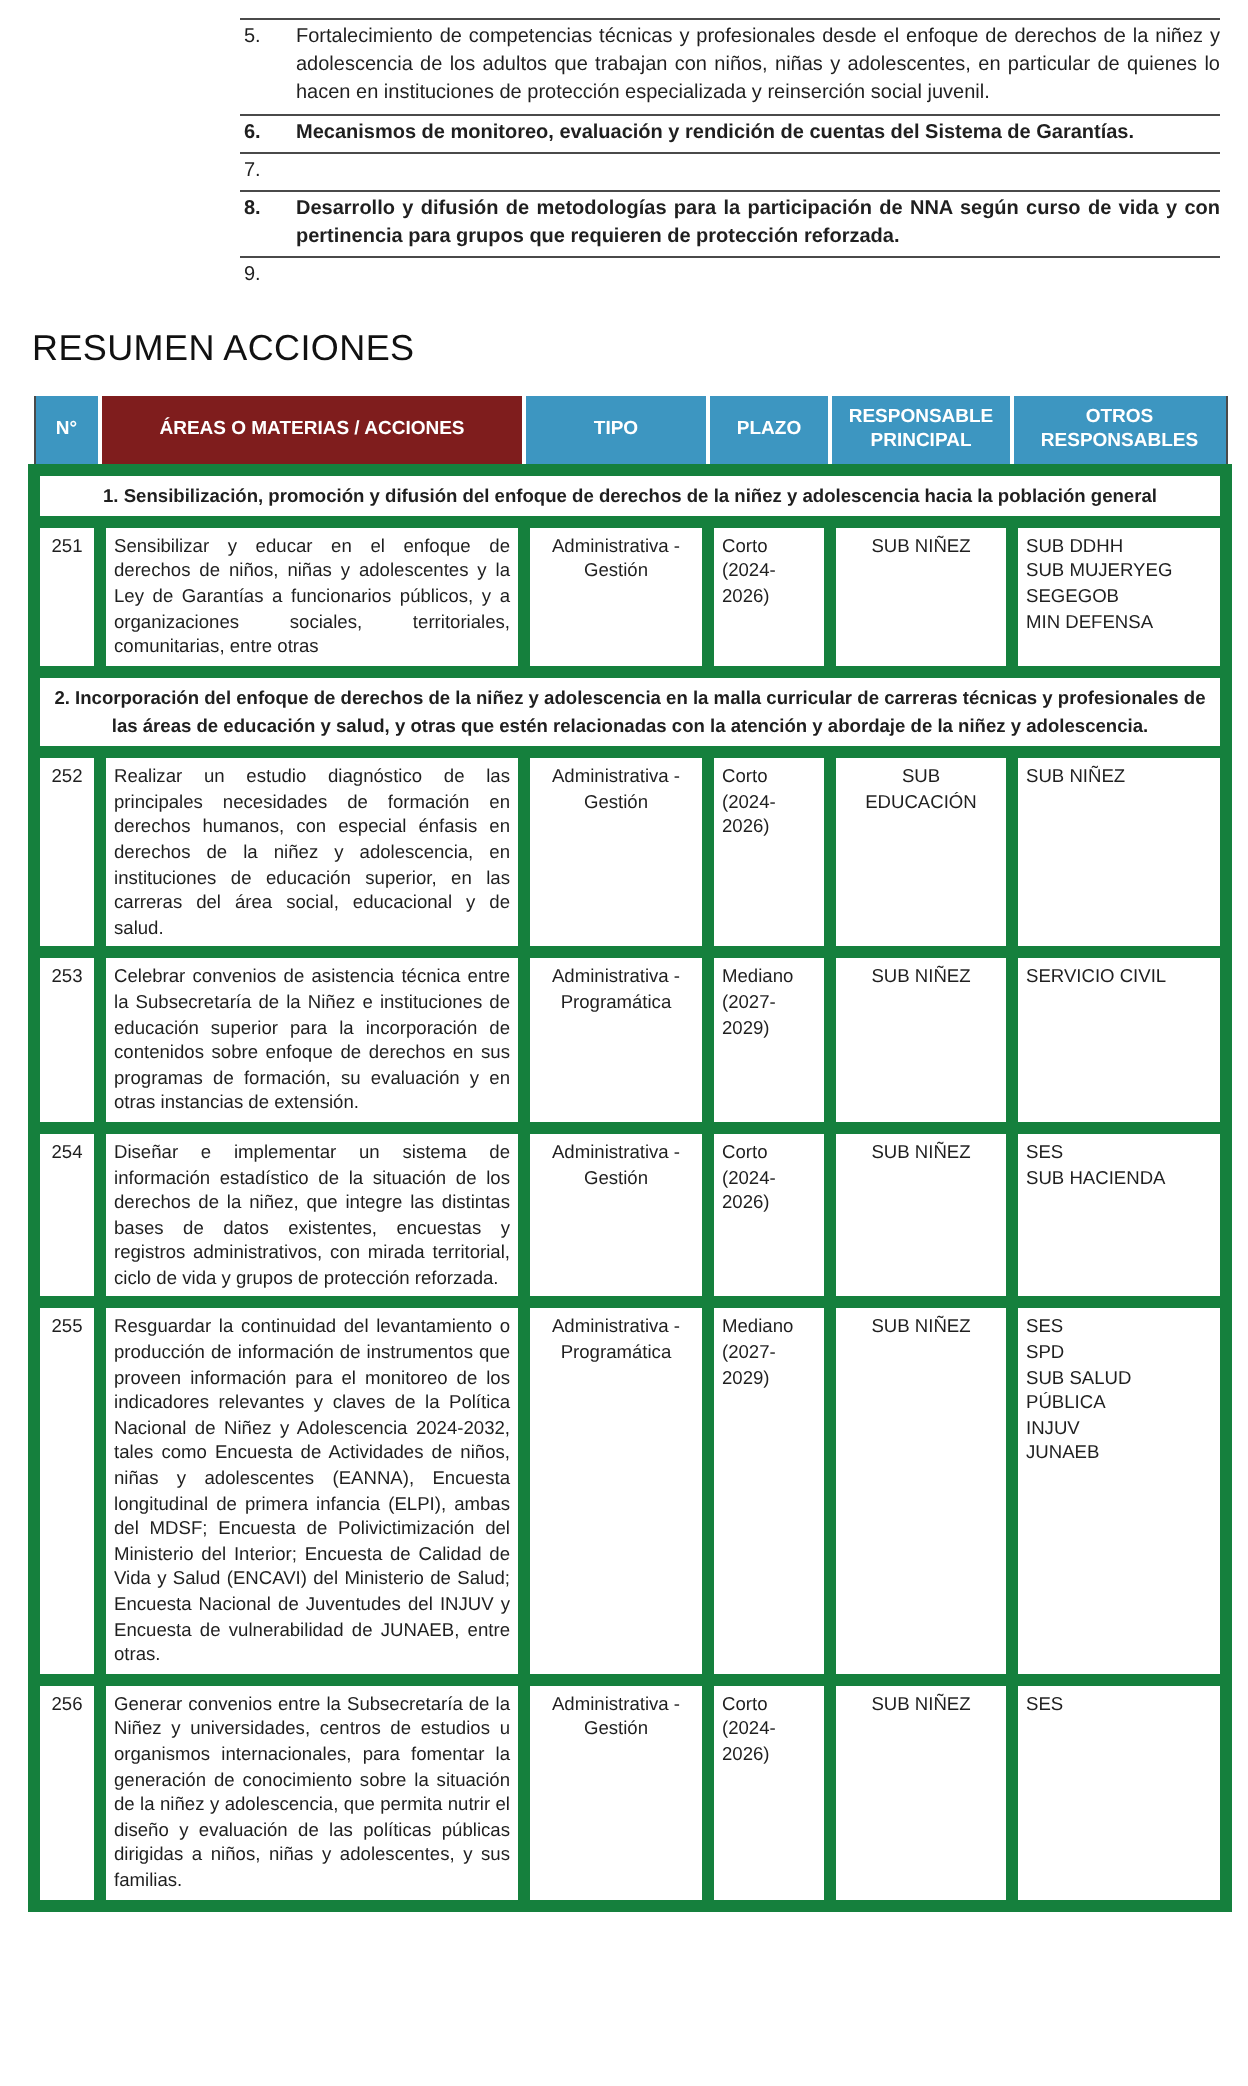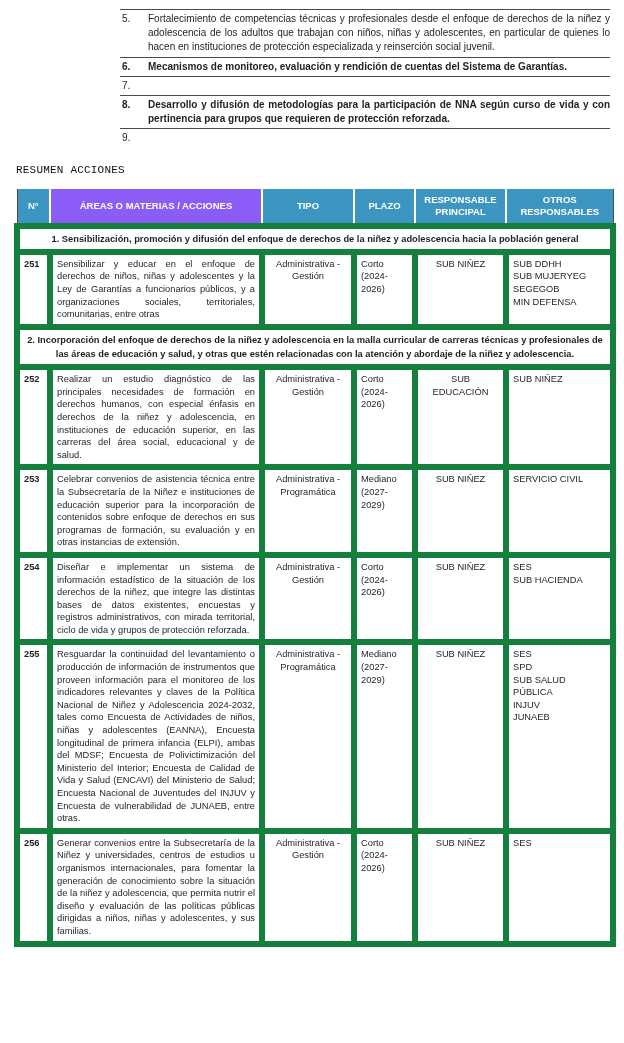--- a/index.html
+++ b/index.html
@@ -24,23 +24,23 @@
     grid-template-columns: 26px 1fr;
     padding: 2px 0 2px 2px;
     border-top: 1px solid #4a4a4a;
   }
   .intro-item:first-child { border-top: none; }
   .intro-item.bold { font-weight: bold; }
   .intro-num { }
   .intro-text { text-align: justify; }
   
   .doc-title {
-    font-family: Liberation Mono, monospace;
+    font-family: Liberation Sans, sans-serif;
     font-weight: normal;
-    font-size: 11px;
+    font-size: 18px;
     margin: 16px 0 0 16px;
     letter-spacing: 0.2px;
     color: #111;
   }
   
   table.actions {
     margin: 13px 14px 0 14px;
     width: 596px;
     border-collapse: collapse;
     table-layout: fixed;
@@ -63,21 +63,21 @@
     border: 6px solid #15803d;
     vertical-align: top;
     padding: 3px 4px;
   }
   tr.section-row td {
     font-weight: bold;
     text-align: center;
     padding: 3px 6px;
     line-height: 14.2px;
   }
-  td.cell-num { font-weight: bold; text-align: left; padding-left: 5px; }
+  td.cell-num { font-weight: normal; text-align: center; padding-left: 5px; }
   td.cell-accion { text-align: justify; }
   td.cell-tipo { text-align: center; }
   td.cell-plazo { }
   td.cell-resp { text-align: center; }
   td.cell-otros { text-align: left; }
   .otros-line { display: block; }
 </style>
 </head>
 <body>
 
@@ -111,21 +111,21 @@
       <col style="width:33px">
         <col style="width:212px">
         <col style="width:92px">
       <col style="width:61px">
         <col style="width:91px">
         <col style="width:107px">
     </colgroup>
     <thead>
       <tr id="header-row">
           <th style="background: rgb(61, 150, 193); color: rgb(255, 255, 255);">N°</th>
-          <th style="background: #8b5cf6; color: rgb(255, 255, 255);">ÁREAS O MATERIAS / ACCIONES</th>
+          <th style="background: #7f1d1d; color: rgb(255, 255, 255);">ÁREAS O MATERIAS / ACCIONES</th>
           <th style="background: rgb(61, 150, 193); color: rgb(255, 255, 255);">TIPO</th>
           <th style="background: rgb(61, 150, 193); color: rgb(255, 255, 255);">PLAZO</th>
           <th style="background: rgb(61, 150, 193); color: rgb(255, 255, 255);">RESPONSABLE PRINCIPAL</th>
           <th style="background: rgb(61, 150, 193); color: rgb(255, 255, 255);">OTROS RESPONSABLES</th>
         </tr>
     </thead>
     <tbody id="table-body">
         <tr class="section-row">
           <td colspan="6">1. Sensibilización, promoción y difusión del enfoque de derechos de la niñez y adolescencia hacia la población general</td>
         </tr>

